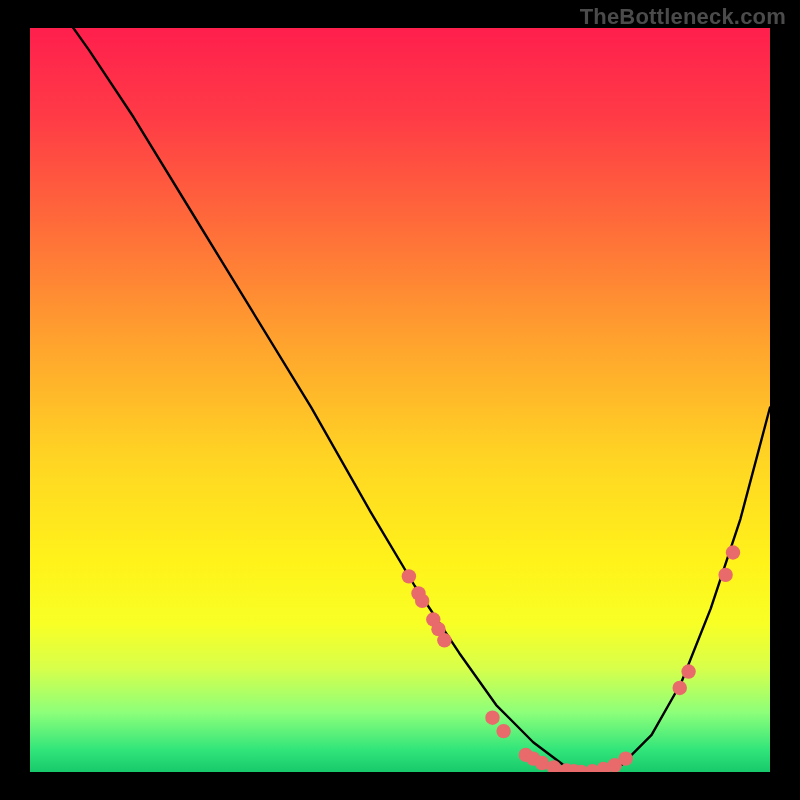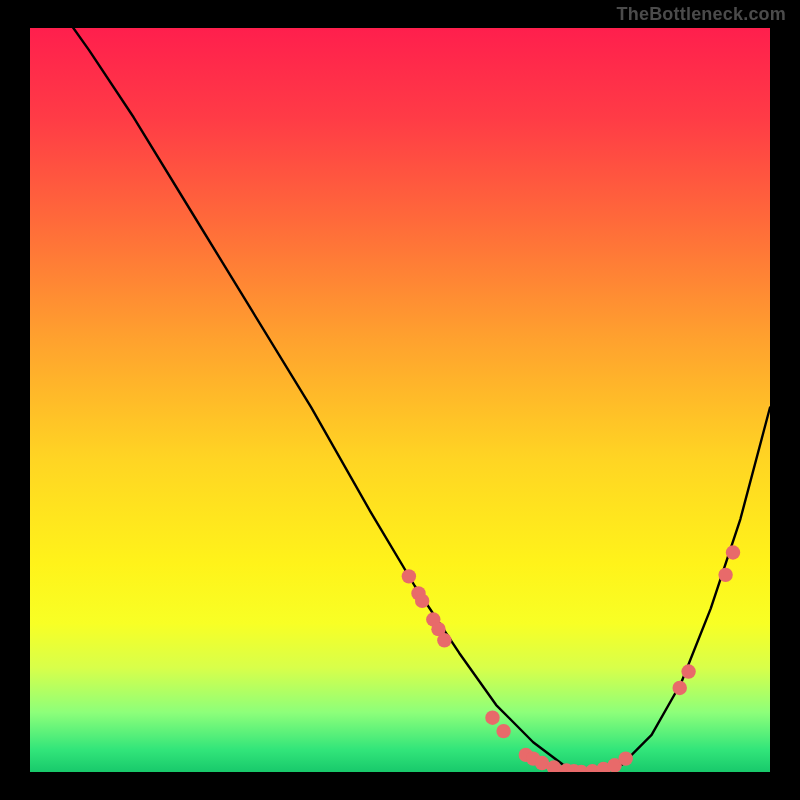--- a/index.html
+++ b/index.html
@@ -15,21 +15,21 @@
     position: relative;
     width: 800px;
     height: 800px;
     background: #000000;
   }
   .watermark {
     position: absolute;
     top: 4px;
     right: 14px;
     color: #4b4b4b;
-    font-size: 18px;
+    font-size: 22px;
     font-weight: 600;
     letter-spacing: 0.2px;
     z-index: 10;
   }
   .plot-area {
     position: absolute;
     left: 30px;
     top: 28px;
     width: 740px;
     height: 744px;

